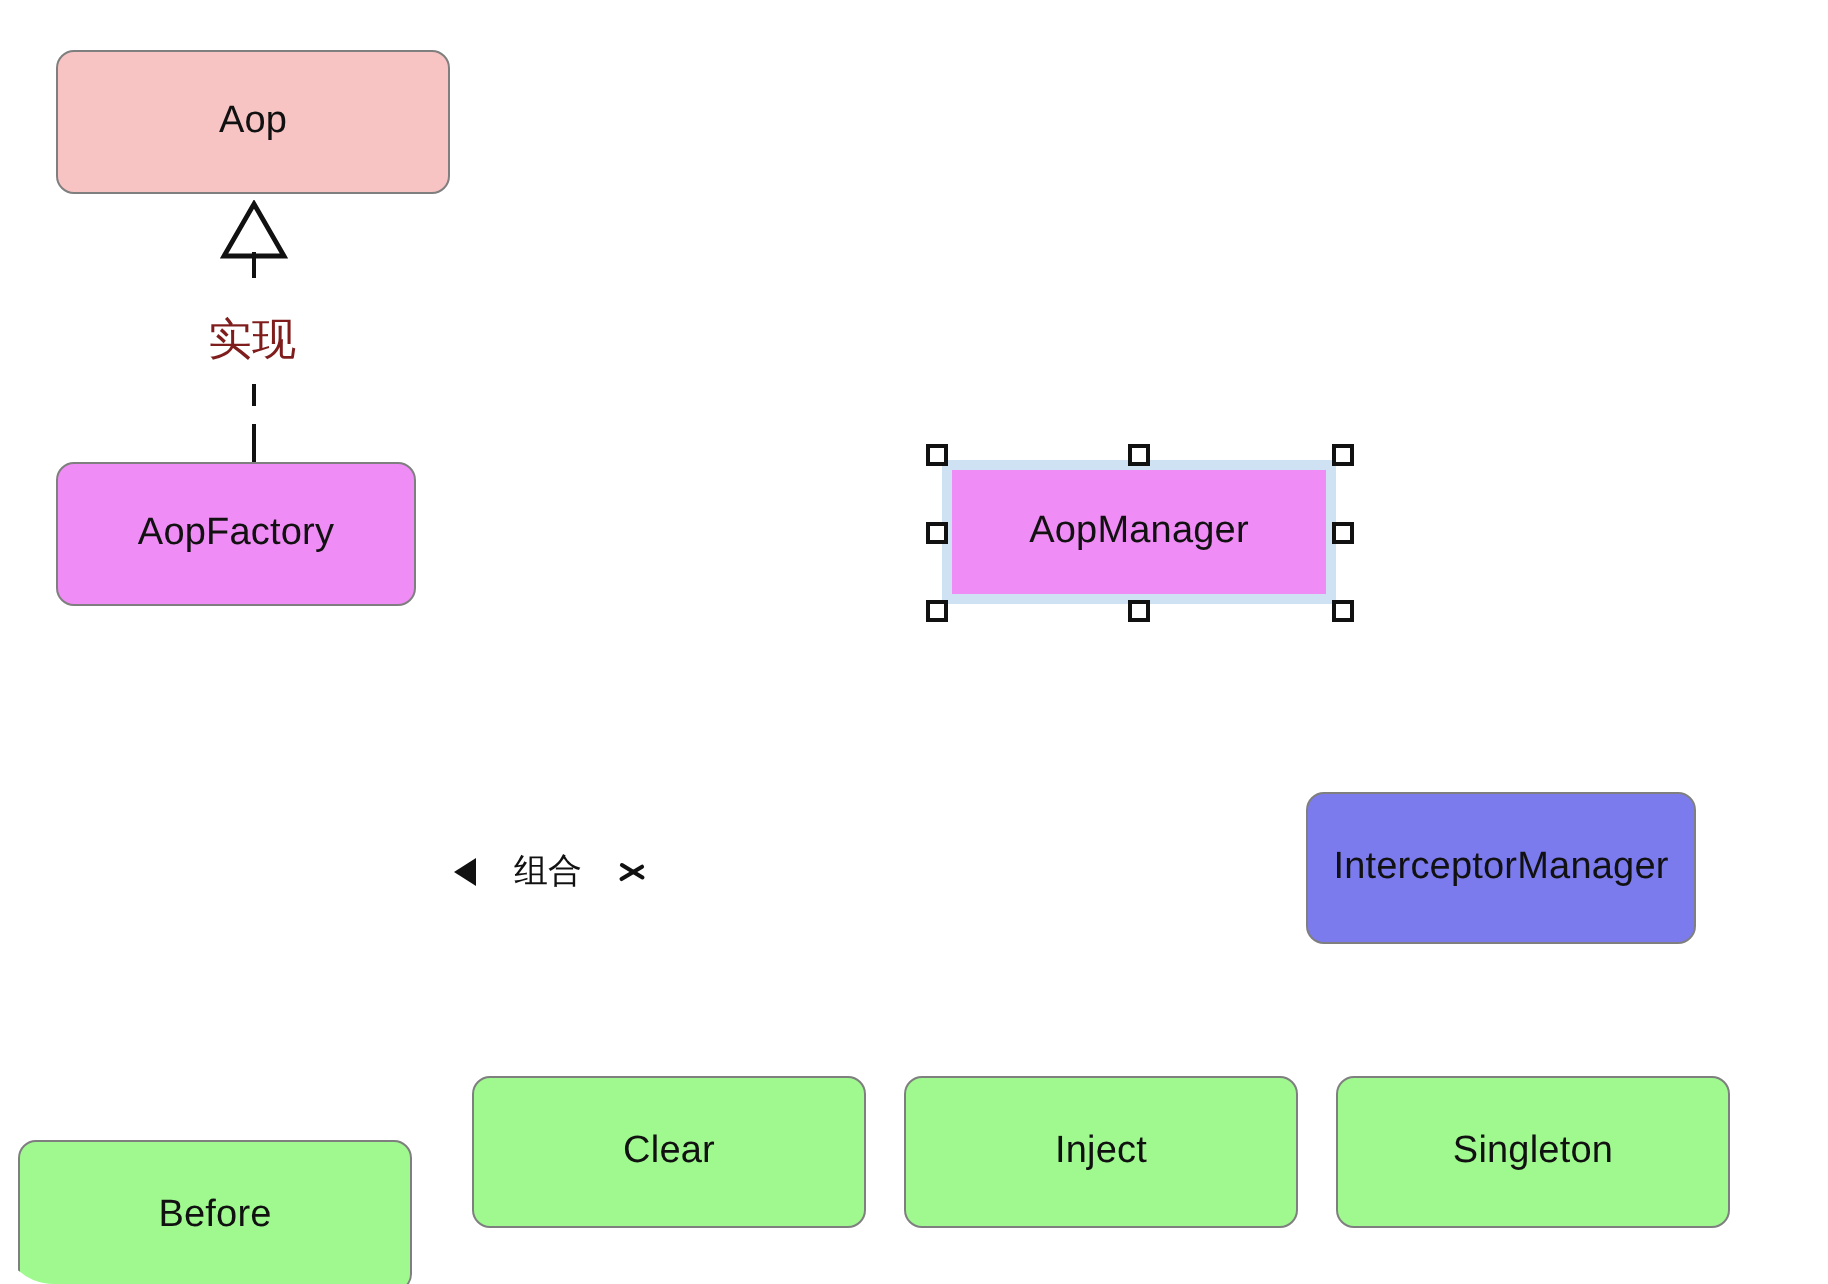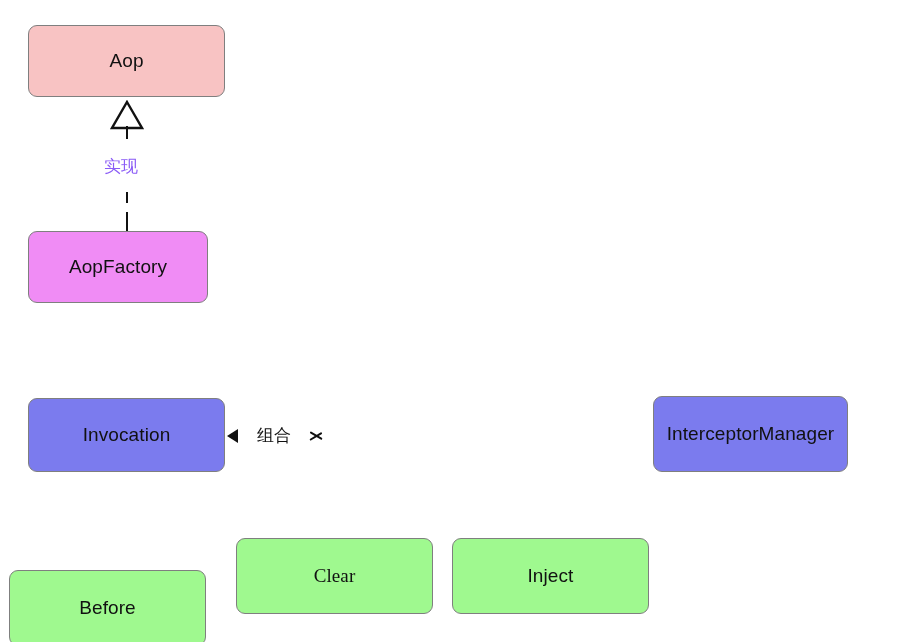--- a/index.html
+++ b/index.html
@@ -9,20 +9,21 @@
   }
   body {
     font-family: "Liberation Sans", sans-serif;
   }
   #canvas {
     position: relative;
     width: 914px;
     height: 642px;
     background: #ffffff;
     overflow: hidden;
+    border-radius: 27px;
   }
 
   
   .node {
     position: absolute;
     box-sizing: border-box;
     border: 1.4px solid #7f7f7f;
     border-radius: 9px;
     display: flex;
     align-items: center;
@@ -73,22 +74,22 @@
     background: #111111;
     width: 2px;
   }
   .dash-seg {
     position: absolute;
     background: #111111;
     width: 2px;
   }
   .edge-label {
     position: absolute;
-    font-size: 17px;
-    color: #8b5cf6;
+    font-size: 22px;
+    color: #7f1d1d;
     white-space: nowrap;
     user-select: none;
   }
   .assoc-row {
     position: absolute;
     display: flex;
     align-items: center;
     gap: 19px;
     font-size: 17px;
     color: #111111;
@@ -136,42 +137,57 @@
 
   <div class="edge-label" style="left:104px; top:155px;">实现</div>
 
   <div class="dash-seg" style="left:126px; top:192px; height:11px;"></div>
   <div class="dash-seg" style="left:126px; top:212px; height:19px;"></div>
 
   <div class="node violet" style="left:28px; top:231px; width:180px; height:72px;">
     <span>AopFactory</span>
   </div>
 
+  <div class="sel-wrap" style="left:471px; top:230px; width:197px; height:72px;">
+    <div class="node violet selected" style="left:0; top:0; width:197px; height:72px;">
+      <span>AopManager</span>
+    </div>
+    <div class="sel-outline"></div>
 
-  <div class="node blue" style="left:28px; top:398px; width:197px; height:74px;">
-    <span>Invocation</span>
+    <div class="handle" style="left:-8.5px;  top:-8.5px;"></div>
+    <div class="handle" style="left:93px;    top:-8.5px;"></div>
+    <div class="handle" style="left:194.5px; top:-8.5px;"></div>
+    <div class="handle" style="left:-8.5px;  top:30.5px;"></div>
+    <div class="handle" style="left:194.5px; top:30.5px;"></div>
+    <div class="handle" style="left:-8.5px;  top:69.5px;"></div>
+    <div class="handle" style="left:93px;    top:69.5px;"></div>
+    <div class="handle" style="left:194.5px; top:69.5px;"></div>
   </div>
+
 
   <div class="assoc-row" style="left:227px; top:424px;">
     <span class="arrow-filled-left"></span>
     <span>组合</span>
     <span class="arrow-open-right"></span>
   </div>
 
 
   <div class="node blue" style="left:653px; top:396px; width:195px; height:76px;">
     <span>InterceptorManager</span>
   </div>
 
   <div class="node green" style="left:9px; top:538px; width:197px; height:76px;margin-top:32px;">
     <span>Before</span>
   </div>
 
-  <div class="node green" style="left:236px; top:538px; width:197px; height:76px;font-family:Liberation Serif, serif;">
+  <div class="node green" style="left:236px; top:538px; width:197px; height:76px;">
     <span>Clear</span>
   </div>
 
   <div class="node green" style="left:452px; top:538px; width:197px; height:76px;">
     <span>Inject</span>
   </div>
 
+  <div class="node green" style="left:668px; top:538px; width:197px; height:76px;">
+    <span>Singleton</span>
+  </div>
 
 </div>
 
 </body></html>

